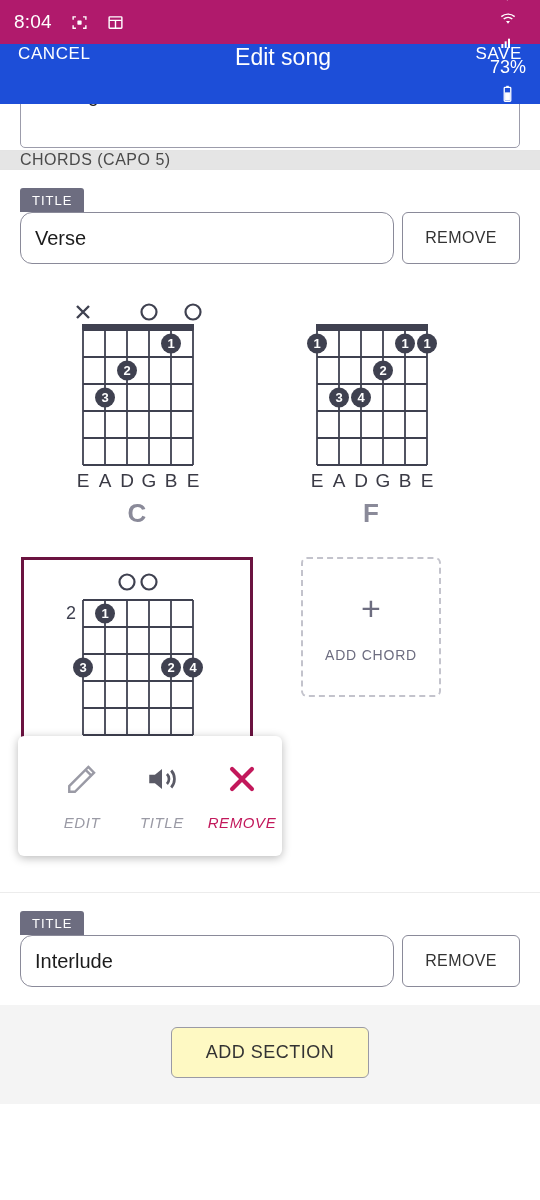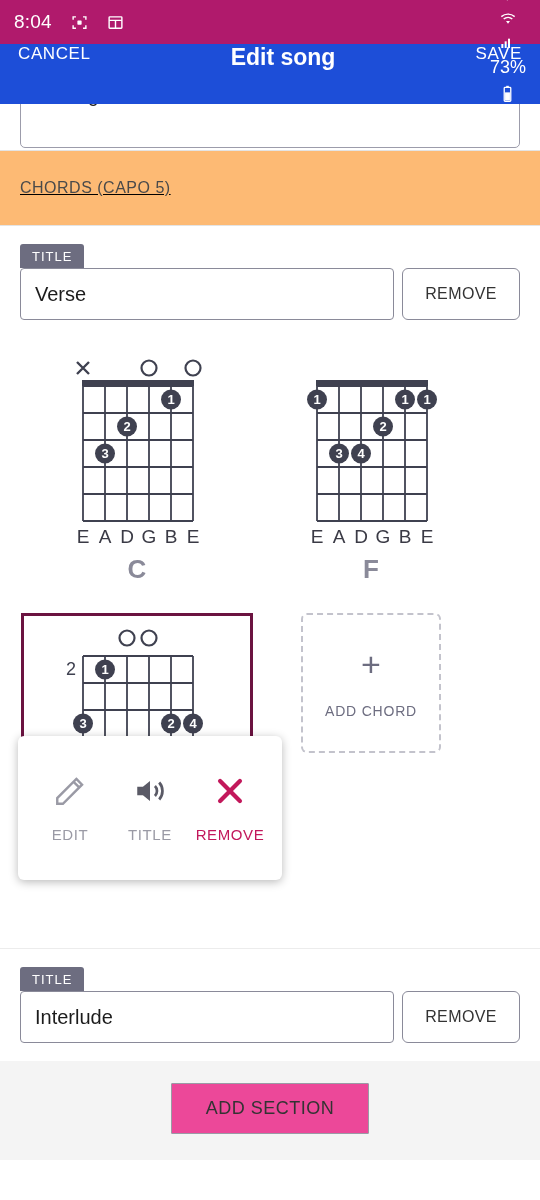--- a/index.html
+++ b/index.html
@@ -23,55 +23,55 @@
   .sb-pct { font-size: 18px; }
   .ic { display:inline-block; line-height: 0; }
 
   
   .appbar {
     height: 60px; background: #1d4ed8; color: #fff;
     display: flex; align-items: flex-start; justify-content: space-between;
     padding: 0 18px;
   }
   .appbar .btn { font-size: 17px; letter-spacing: .6px; color:#fff; }
-  .appbar .title { font-size: 23px; font-weight: 700; }
+  .appbar .title { font-size: 23px; font-weight: 400; }
 
   
   .sectionbar {
     background: #f4f4f4; border-bottom: 1px solid #e4e4e4;
     padding: 12px 20px; display:flex; align-items:center; justify-content: space-between;
   }
   .sectionbar .lbl { font-size: 16px; color:#4a4a4a; letter-spacing: .6px; }
   .sectionbar .link { font-size: 16px; color:#B01A6C; }
 
   
   .lyrics-wrap { background:#fff; height: 46px; overflow:hidden; position:relative; }
   .lyrics-box {
     position:absolute; left: 20px; right: 20px; top: -26px;
     height: 70px; border: 1px solid #9c9cab; border-radius: 5px;
     padding: 6px 10px; background:#fff;
     font-size: 19px; color:#1c1c1c; overflow:hidden;
   }
 
   
-  .chordsbar { background:#fdba74; border-top:1px solid #e4e4e4; border-bottom:1px solid #e4e4e4;
-               padding: 28px 20px; text-decoration: underline; }
+  .chordsbar { background:#e5e5e5; border-top:1px solid #e4e4e4; border-bottom:1px solid #e4e4e4;
+               padding: 0 20px; }
   .chordsbar .lbl { font-size: 16px; color:#4a4a4a; letter-spacing:.5px; }
 
   .section { background:#fff; padding: 18px 20px 0 20px; }
 
   .title-tag {
     display:inline-block; background:#6d6d80; color:#fff;
     font-size: 13px; letter-spacing: 1px; padding: 5px 12px 4px 12px;
     border-radius: 3px 3px 0 0;
     text-align: right;
   }
   .title-row { display:flex; align-items:stretch; gap: 8px; }
   .title-input {
-    flex: 1; border: 1px solid #8a8a99; border-radius: 4px;
+    flex: 1; border: 1px solid #8a8a99; border-radius: 12px;
     height: 52px; display:flex; align-items:center; padding: 0 14px;
     font-size: 20px; color:#1c1c1c; background:#fff;
   }
   .remove-btn {
     width: 118px; border: 1px solid #8a8a99; border-radius: 6px;
     display:flex; align-items:center; justify-content:center;
     font-size: 16px; color:#333; background:#fff; letter-spacing:.4px;
   }
 
   
@@ -86,36 +86,37 @@
   .add-chord {
     width: 140px; height: 140px; border: 2px dashed #c3c3cc; border-radius: 6px;
     display:flex; flex-direction:column; align-items:center; justify-content:center;
     gap: 22px; color:#6d6d80; background:#fff;
   }
   .add-plus { font-size: 34px; line-height: 1; color:#6d6d80; font-weight:300; }
   .add-lbl { font-size: 14px; letter-spacing:.8px; color:#6d6d80; }
 
   
   .popup {
-    position:absolute; left: 18px; top: 736px; width: 264px; height: 144px;
+    position:absolute; left: 18px; top: 736px; width: 264px; height: 120px;
     background:#fff; border-radius: 6px;
     box-shadow: 0 2px 10px rgba(0,0,0,.28);
-    display:flex; align-items:center; justify-content:center;
+    display:flex; align-items:center; justify-content:flex-end;
     z-index: 40;
+    font-style: italic;
   }
   .popup-item { display:flex; flex-direction:column; align-items:center; gap: 14px; width: 80px; }
   .popup-lbl { font-size: 15px; letter-spacing:.6px; color:#9a9aa5; }
   .popup-lbl.danger { color:#C2185B; }
 
   
   .divider-gap { height: 62px; background:#fff; }
   .thin-rule { height:1px; background:#ececec; }
   .bottom-bar { background:#f4f4f4; padding: 22px 0 26px 0; display:flex; justify-content:center; }
   .add-section-btn {
-    border:1px solid #9a9aa5; border-radius:1px; background:#ec4899;
+    border:1px solid #9a9aa5; border-radius:6px; background:#fef9c3;
     padding: 14px 34px; font-size: 18px; color:#333; letter-spacing:.5px;
   }
 </style>
 </head>
 <body>
 
 <div id="app">
 
   <div class="statusbar">
     <div class="sb-left">

